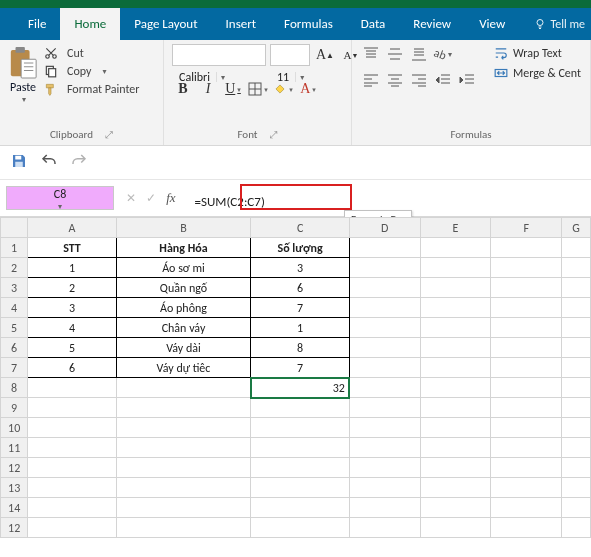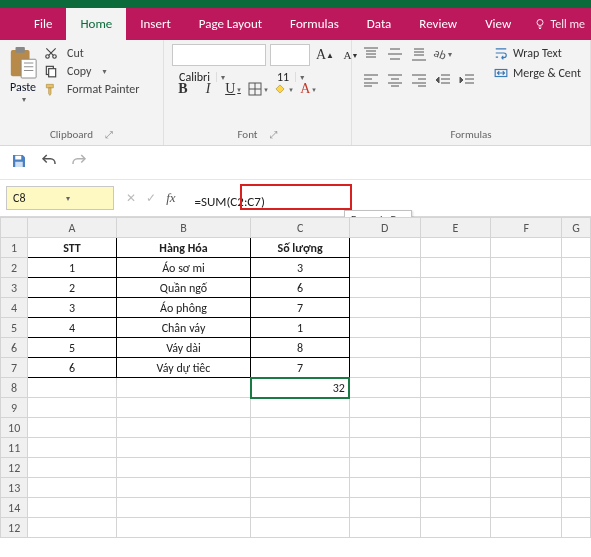--- a/index.html
+++ b/index.html
@@ -1,20 +1,20 @@
 <!DOCTYPE html>
 <html><head>
 <meta charset="utf-8">
 <style>
   * { box-sizing: border-box; margin: 0; padding: 0; font-family: "Segoe UI", Calibri, Arial, sans-serif; }
   body { background: #fff; font-size: 12px; color: #222; overflow: hidden; }
   .app { width: 591px; height: 557px; background: #fff; position: relative; }
 
   .titlebar { height: 8px; background: #0b6b3a; }
-  .menubar { display: flex; align-items: stretch; background: #be185d; height: 32px; color: #fff; padding-left: 20px; }
+  .menubar { display: flex; align-items: stretch; background: #0369a1; height: 32px; color: #fff; padding-left: 14px; }
   .menubar .tab { padding: 8px 14px; font-size: 13px; cursor: pointer; }
   .menubar .tab.active { background: #f3f3f3; color: #0b6b3a; }
   .menubar .tellme { margin-left: auto; display:flex; align-items:center; padding-right:6px; opacity:.9; font-size:12px; gap:4px; }
 
   .ribbon { display: flex; background: #f3f3f3; border-bottom: 1px solid #d8d8d8; height: 106px; }
   .group { border-right: 1px solid #e0e0e0; padding: 4px 8px 2px 8px; display:flex; flex-direction:column; }
   .group-body { flex:1; display:flex; align-items:flex-start; gap:6px; }
   .group-label { font-size: 11px; color:#666; text-align:center; padding:2px 0; display:flex; align-items:center; justify-content:center; gap:12px; }
   .group-label .launcher { font-size:10px; color:#888; }
 
@@ -40,21 +40,21 @@
   .abtn { width:22px; height:20px; display:flex; align-items:center; justify-content:center; }
   .abtn svg { width:16px; height:14px; }
   .align-group-body { display:flex; gap:16px; align-items:flex-start;}
   .wrap-merge { display:flex; flex-direction:column; gap:6px; font-size:12px; color:#333; padding-top:2px;}
   .wrap-merge div { display:flex; align-items:flex-start; gap:5px; }
 
   .qat { display:flex; align-items:center; gap:12px; padding:6px 10px; background:#fff; border-bottom:1px solid #e6e6e6;}
   .qat svg { width:18px; height:18px; }
 
   .fbar { display:flex; align-items:center; padding:6px 6px; gap:8px; border-bottom:1px solid #d8d8d8; position:relative;}
-  .namebox { display:flex; align-items:center; border:1px solid #c8c8c8; width:108px; height:24px; background:#fef9c3;}
+  .namebox { display:flex; align-items:center; border:1px solid #c8c8c8; width:108px; height:24px; background:#f0abfc;flex-direction:column;}
   .namebox span { flex:1; padding:0 6px; font-size:12px; }
   .namebox .caret{ padding:0 4px; font-size:8px; color:#666;}
   .fbar-btns { display:flex; gap:10px; color:#999; padding:0 4px; align-items:center;}
   .fx { font-style:italic; font-family:"Times New Roman",serif; color:#555; font-size:13px;}
   .formula-input { flex:1; height:24px; display:flex; align-items:flex-end; padding:0 6px; font-size:13px; color:#222; border:1px solid transparent; position:relative;}
   .formula-highlight { position:absolute; left:240px; top:4px; width:112px; height:26px; border:2px solid #d92020; pointer-events:none;}
   .tooltip { position:absolute; left:344px; top:30px; background:#fff; border:1px solid #c1c1c1; padding:2px 6px; font-size:11px; color:#333; box-shadow:1px 1px 2px rgba(0,0,0,.15);}
 
   .grid-area { position:relative; }
   table.sheet { border-collapse:collapse; table-layout:fixed; }
@@ -71,22 +71,22 @@
 </style>
 </head>
 <body>
 <div class="app">
 
 <div class="titlebar"></div>
 
 <div class="menubar">
   <div class="tab">File</div>
   <div class="tab active">Home</div>
+  <div class="tab">Page Layout</div>
   <div class="tab">Insert</div>
-  <div class="tab">Page Layout</div>
   <div class="tab">Formulas</div>
   <div class="tab">Data</div>
   <div class="tab">Review</div>
   <div class="tab">View</div>
   <div class="tellme">
     <svg width="12" height="12" viewBox="0 0 24 24" fill="none" stroke="#fff" stroke-width="2">
           <circle cx="12" cy="9" r="6"></circle>
           <path d="M9 18h6M10 21h4"></path>
         </svg>
     <span>Tell me</span>

